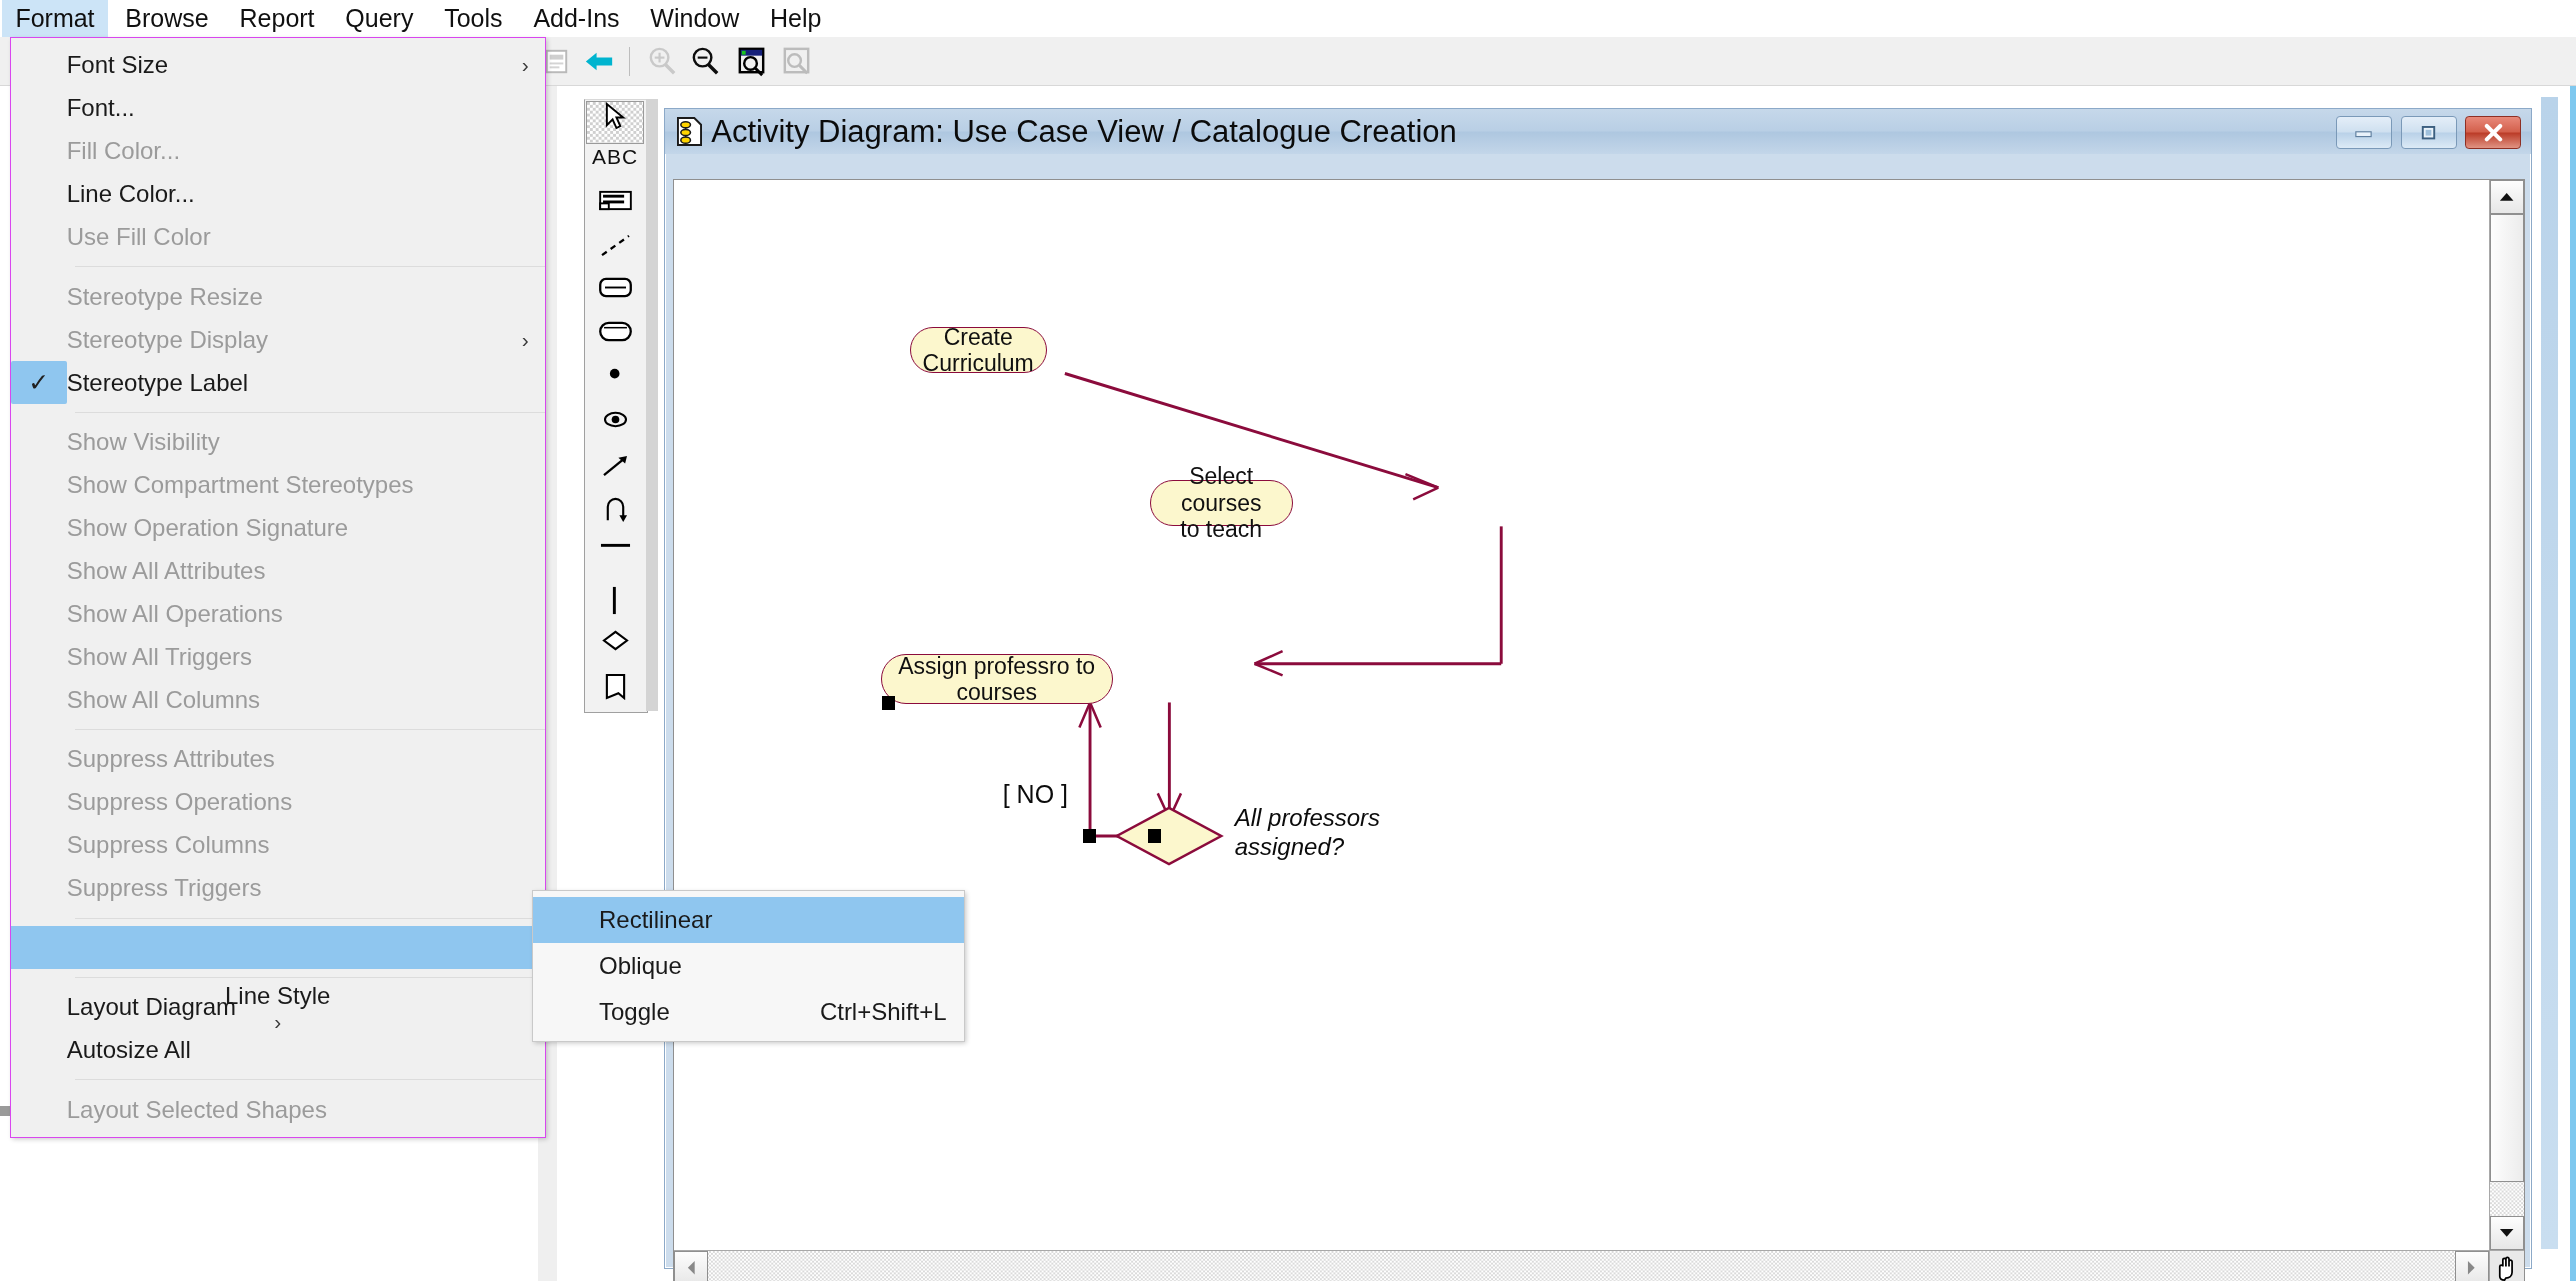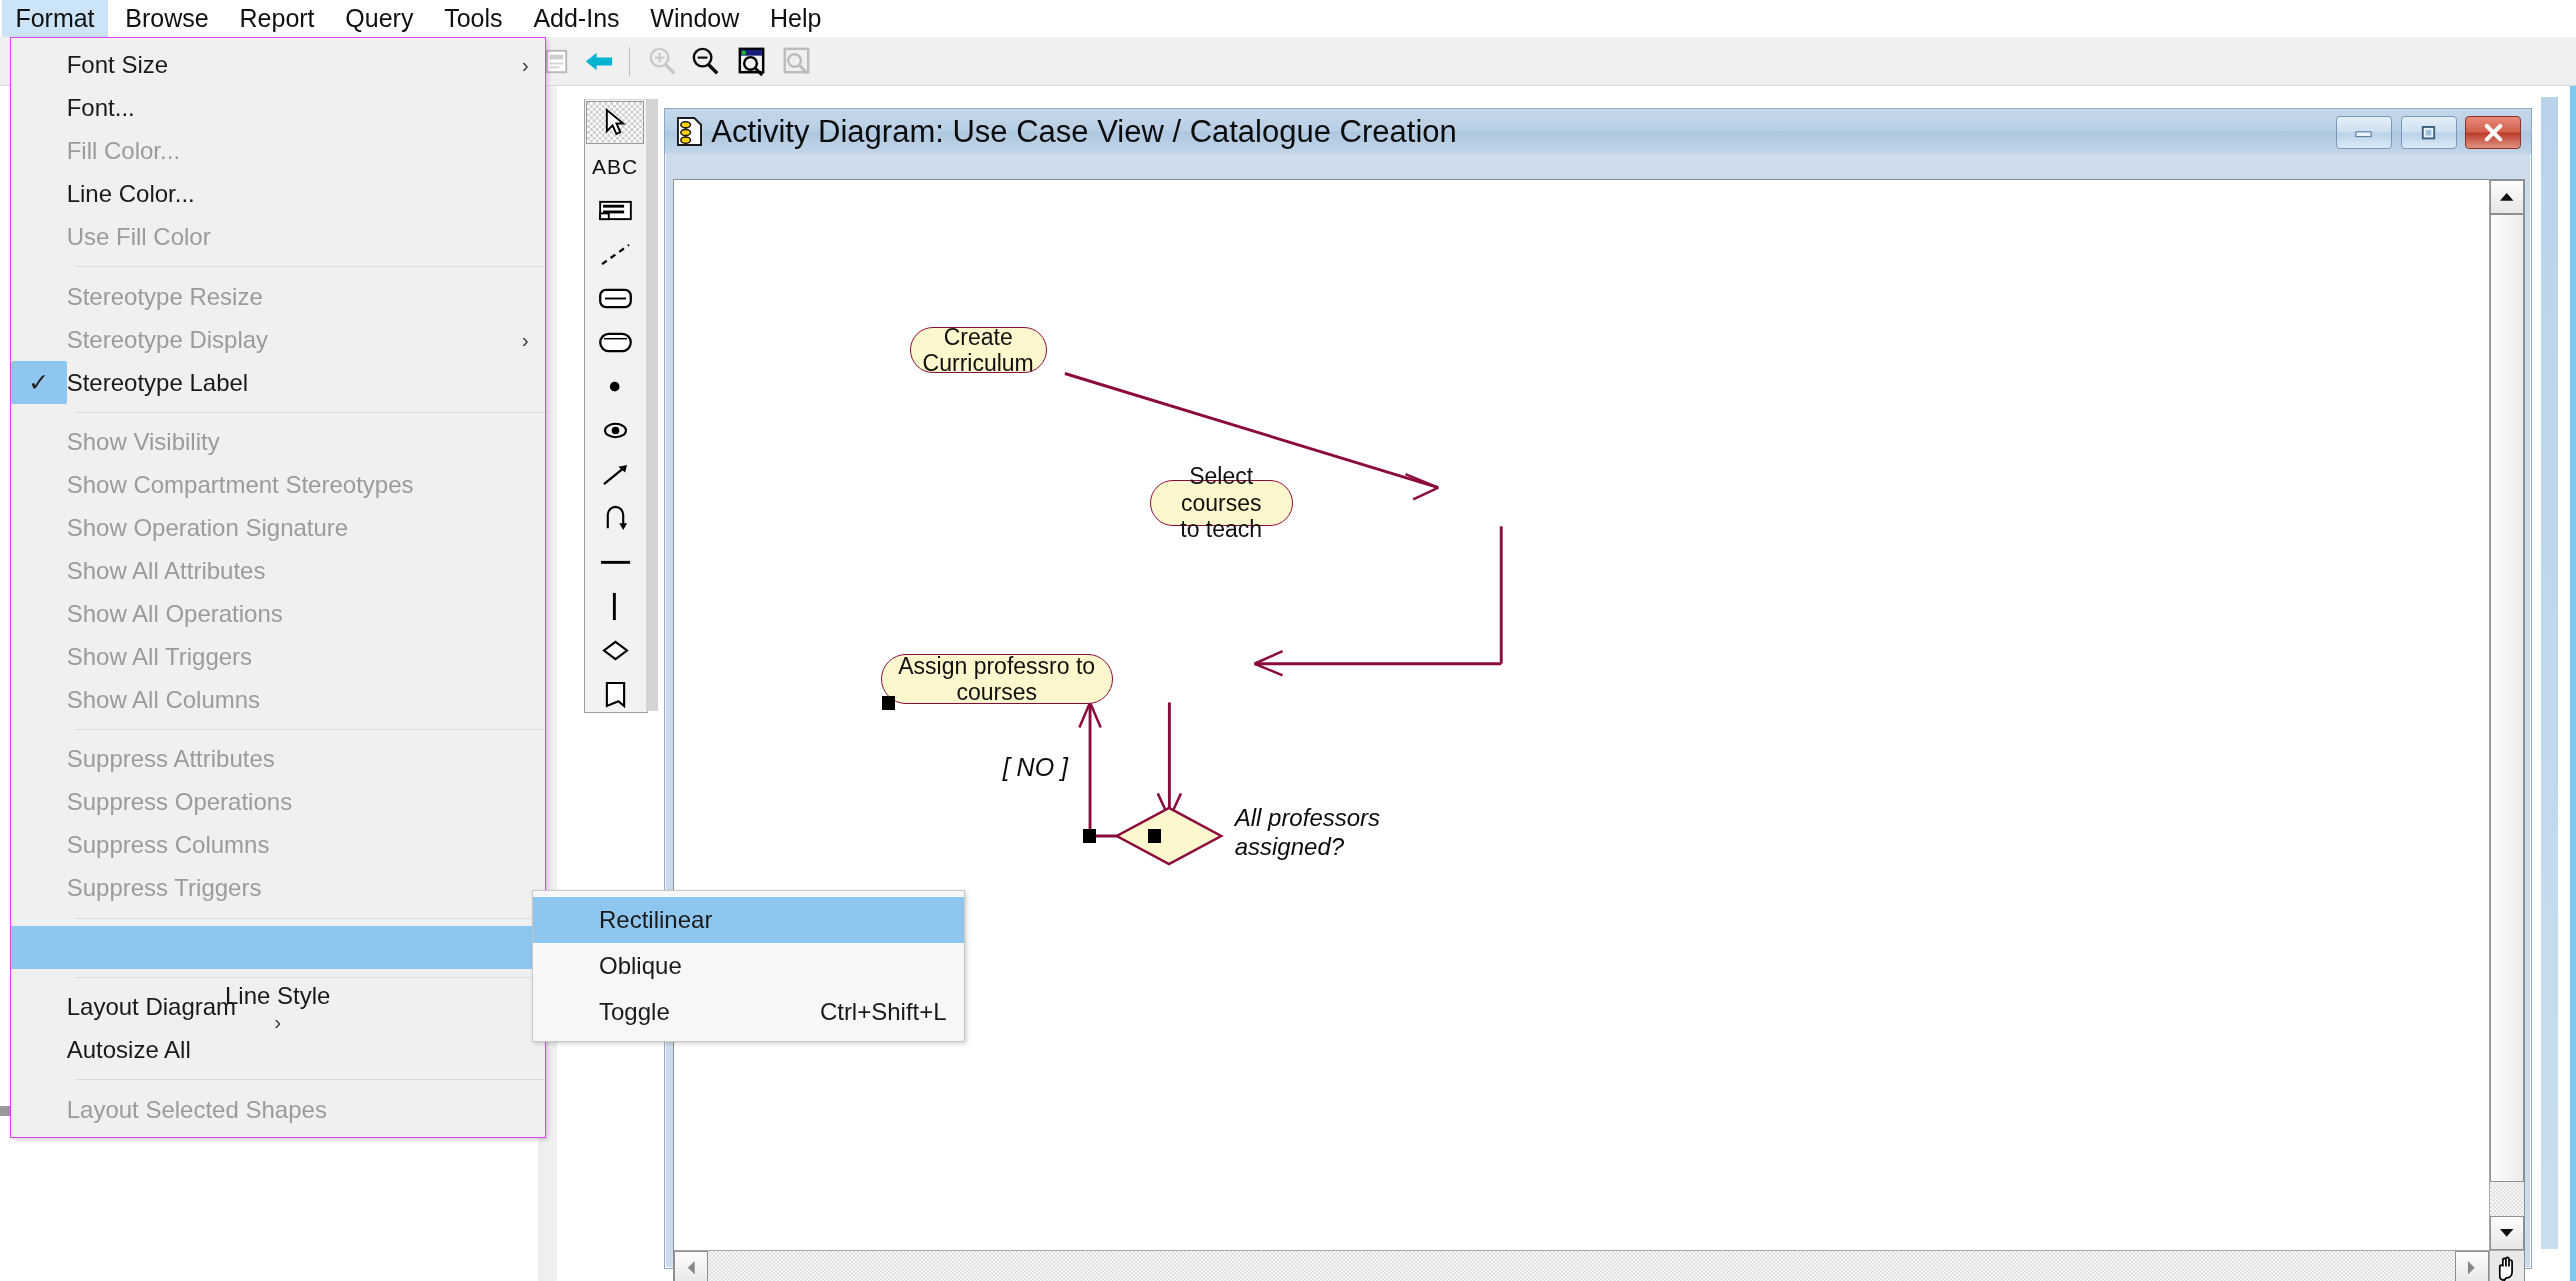--- a/index.html
+++ b/index.html
@@ -46,21 +46,21 @@
     position:absolute;left:538px;top:85px;width:19.4px;height:1196px;background:#efefef;
   }
 
   
   #toolbox{
     position:absolute;left:584px;top:99px;width:62px;height:612px;
     background:#f2f2f2;border:1px solid #a0a0a0;border-top-color:#d8d8d8;
   }
   .tool-btn{
     position:relative;width:58px;height:43px;margin:1px 0 0 1px;
-    display:flex;align-items:center;justify-content:center;
+    display:flex;justify-content:center;
   }
   .tool-btn.sel{
     background:
       repeating-conic-gradient(#ffffff 0% 25%, #cfcfcf 0% 50%) 0 0/5.8px 5.8px;
     border:1px solid #9a9a9a;box-sizing:border-box;
   }
   .tool-btn svg{display:block;}
   #toolbox-scroll{
     position:absolute;left:646px;top:99px;width:11.6px;height:612px;background:#d4d4d4;
   }
@@ -398,21 +398,21 @@
 courses</span>
         </div>
         <span class="handle" style="left:208px;top:516px;"></span>
 
         <svg width="116" height="68" style="position:absolute;left:437px;top:622px;" viewBox="0 0 120 70">
           <path d="M60 6 L114 35 L60 64 L6 35 Z" fill="#fcf7cd" stroke="#8b0b3c" stroke-width="2.6"></path>
         </svg>
         <span class="handle" style="left:474px;top:649px;"></span>
         <span class="handle" style="left:409px;top:649px;"></span>
 
-        <span class="edge-label" style="left:329px;top:573px;font-style:italic;">[ NO ]</span>
+        <span class="edge-label" style="left:329px;top:600px;">[ NO ]</span>
 
         <span class="edge-label italic" style="left:561px;top:624px;white-space:pre-line;line-height:1.2;">All professors
 assigned?</span>
       </div>
 
       <div id="dg-vscroll">
         <div class="sb-btn" style="position:absolute;left:0;top:0;width:34px;height:34px;">
           <svg width="17.4" height="11.6" viewBox="0 0 18 12">
               <path d="M9 2 L16 10 L2 10 Z" fill="#111"></path>
             </svg>

